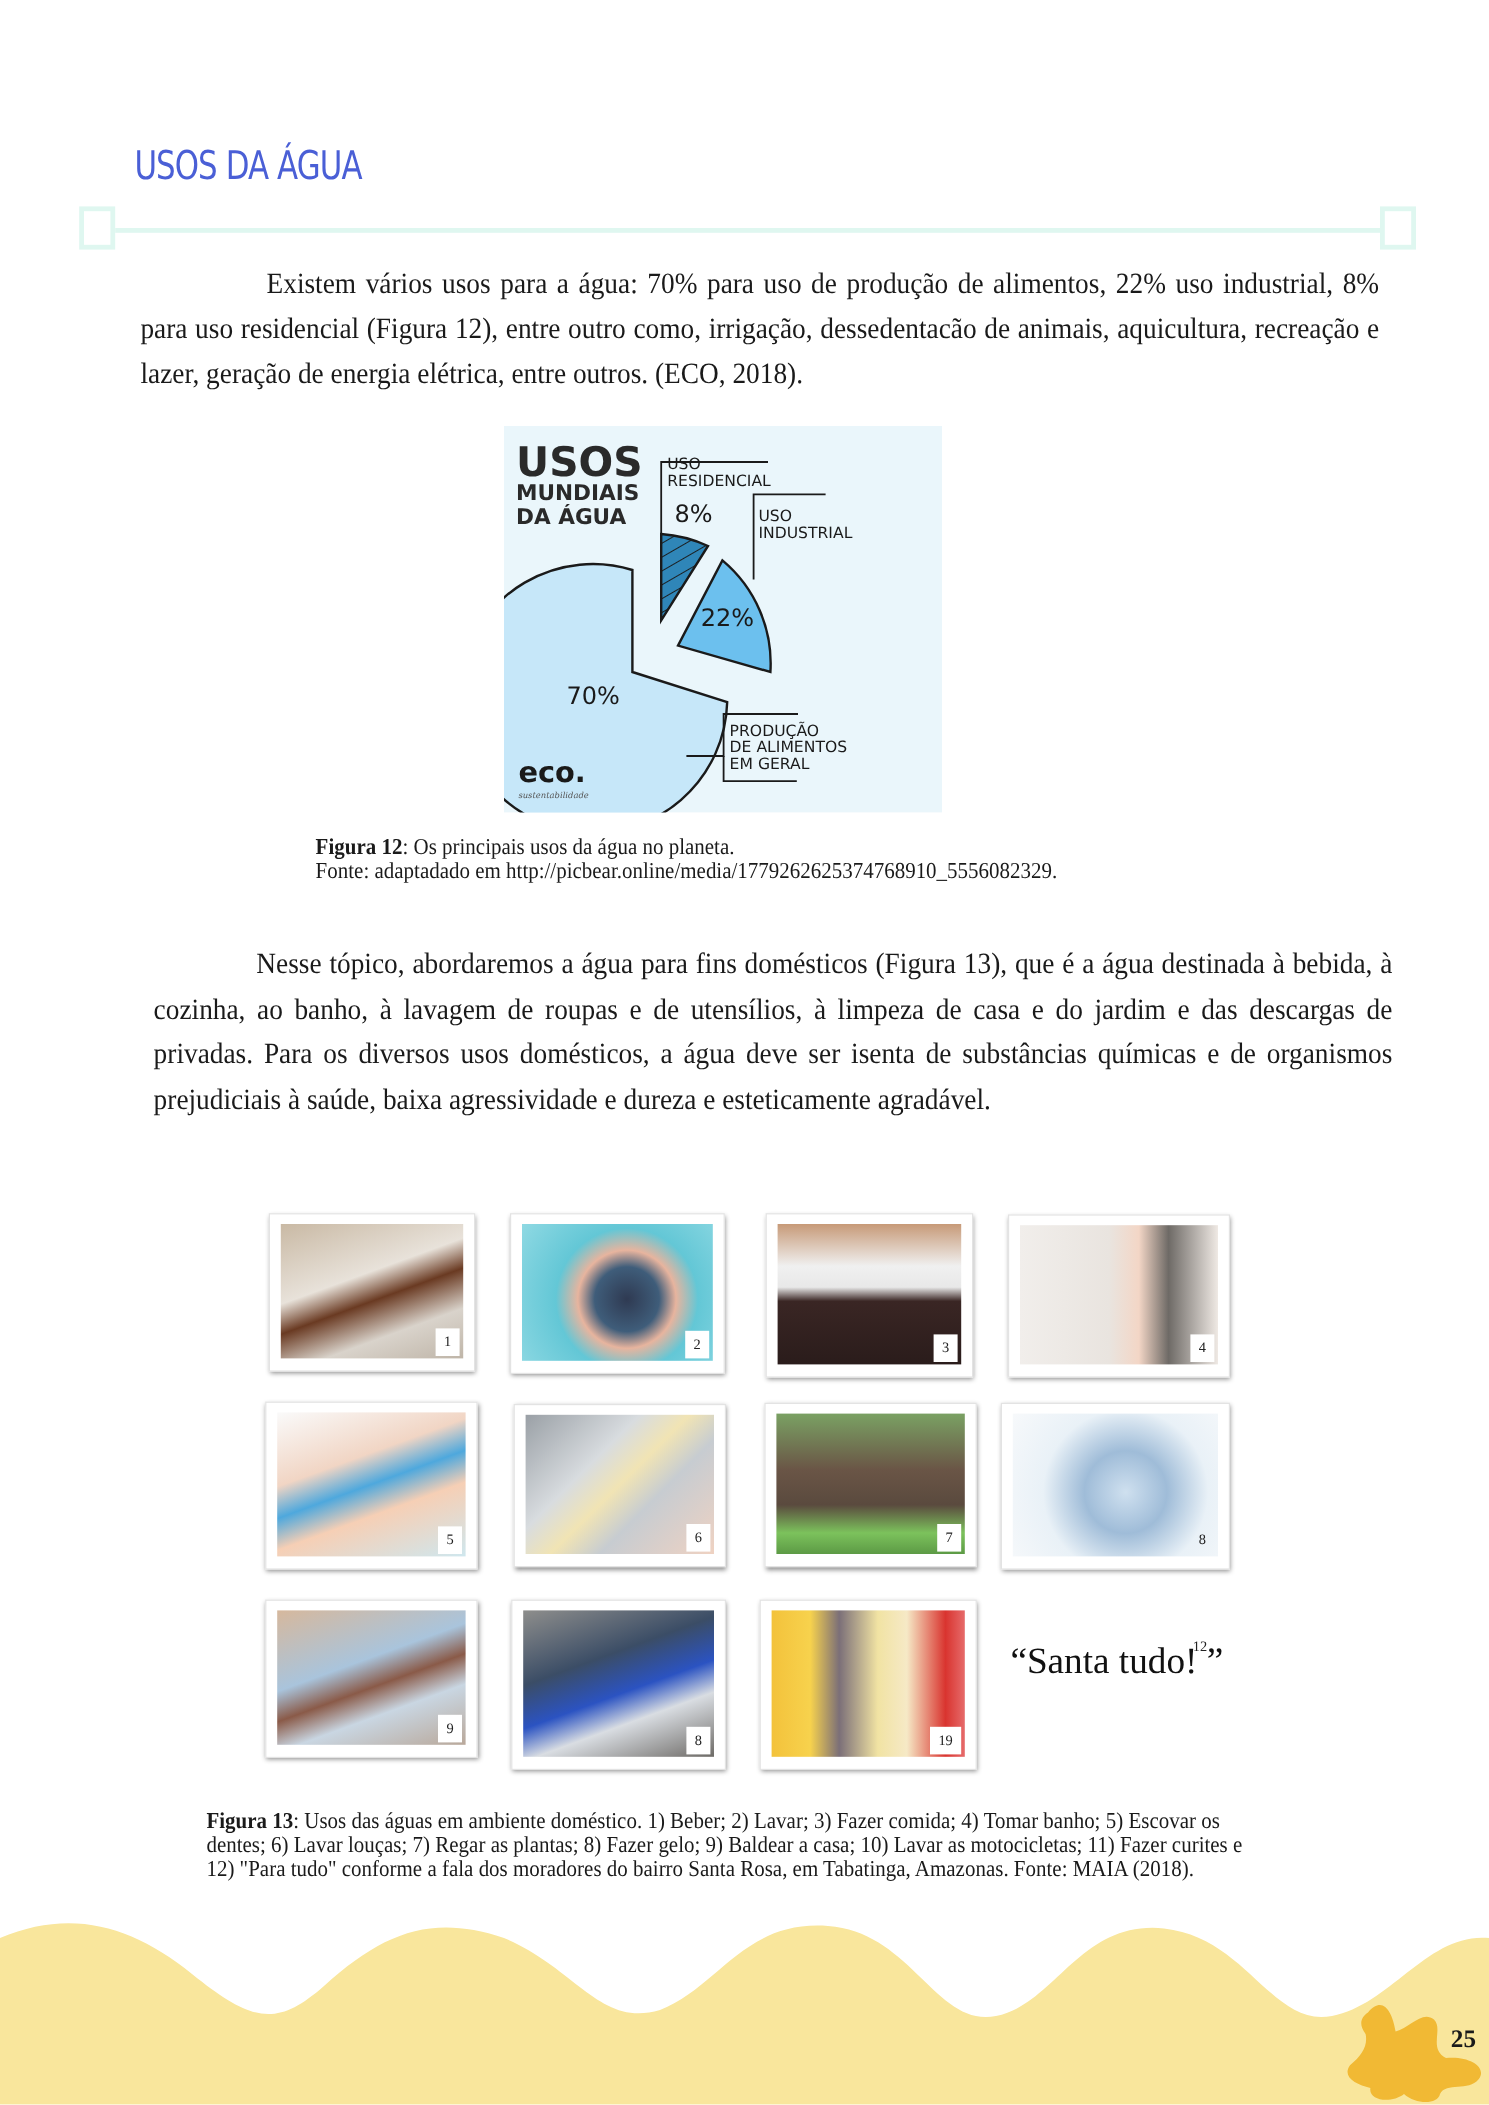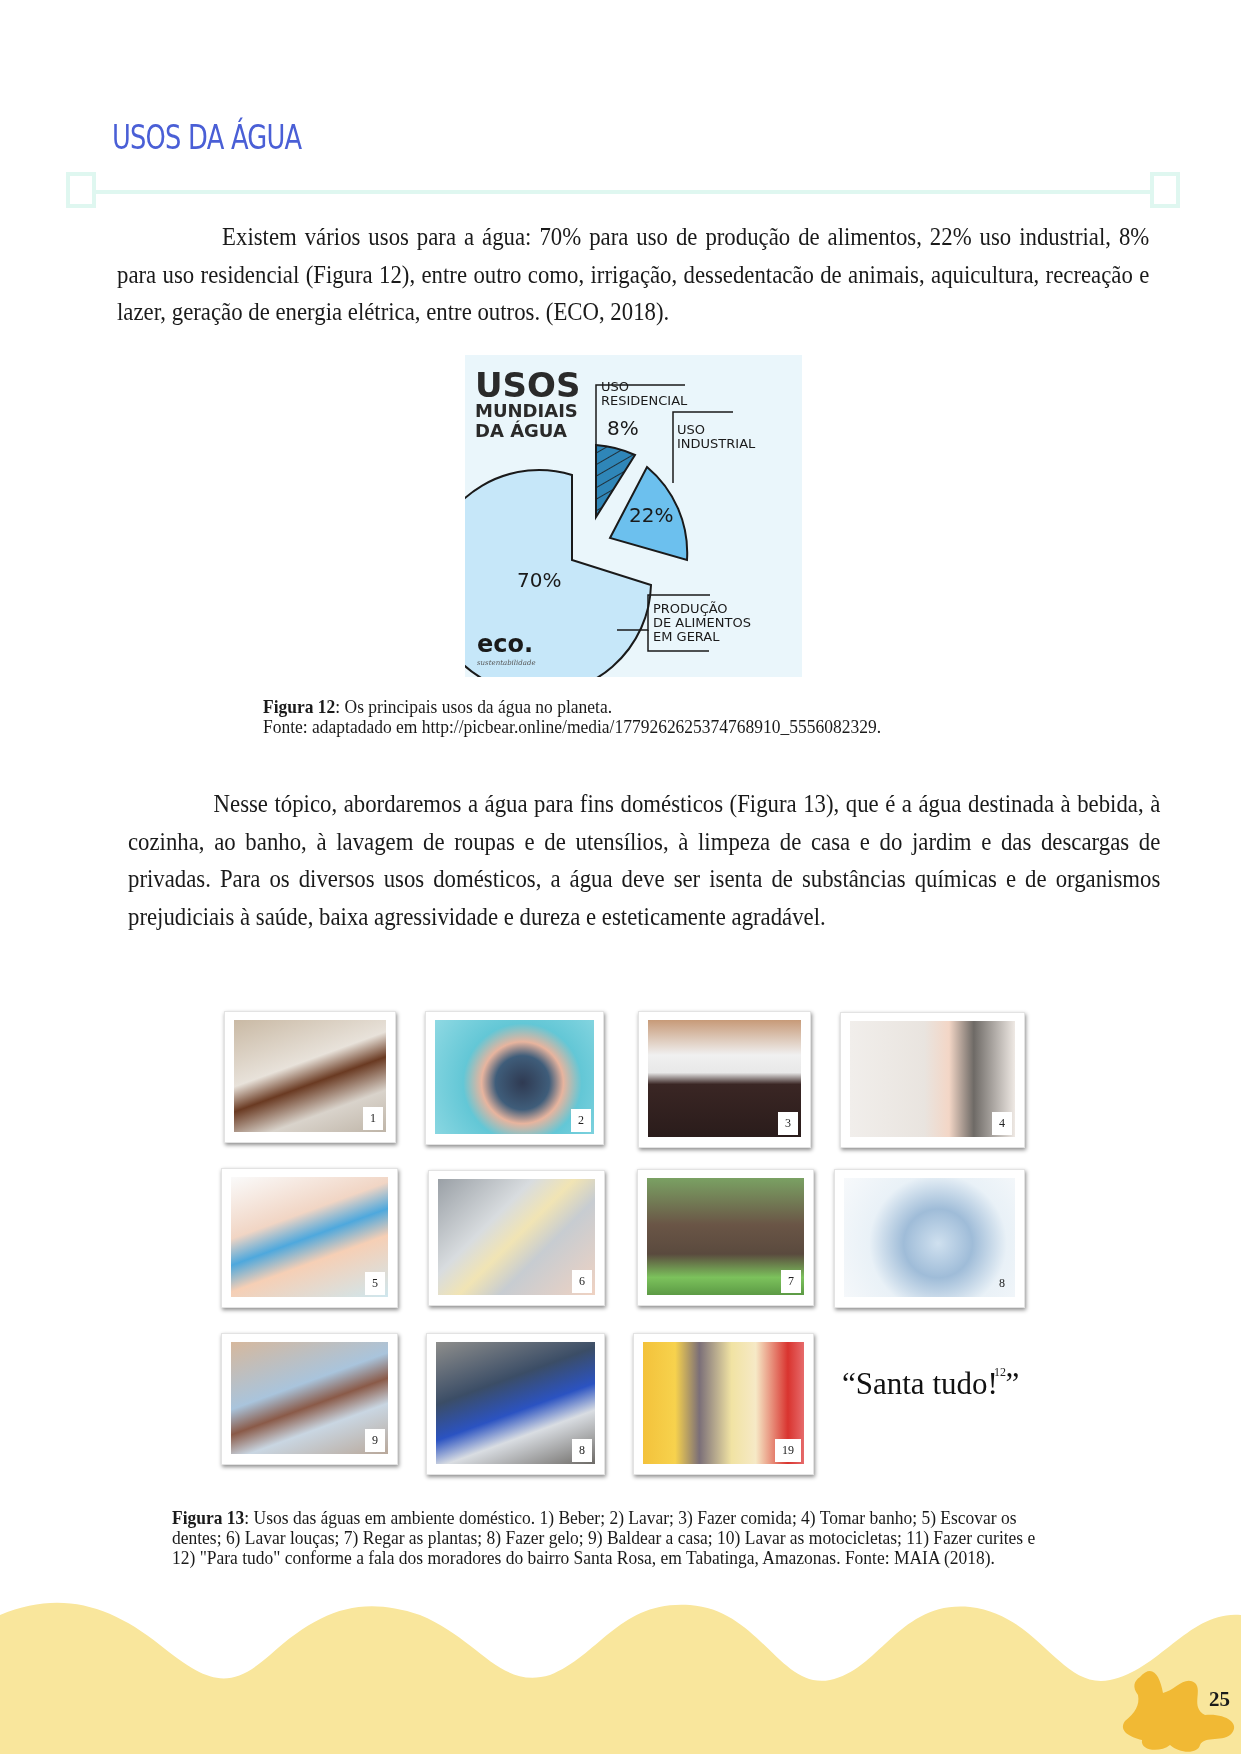--- a/index.html
+++ b/index.html
@@ -6,21 +6,21 @@
   body{width:1241px;height:1754px;position:relative;overflow:hidden;font-family:"Liberation Serif",serif;color:#1a1a1a;}
   .section-title{position:absolute;left:112px;top:118px;font-family:"DejaVu Sans",sans-serif;font-size:33px;color:#4a5fd6;letter-spacing:-1px;transform:scaleX(0.78);transform-origin:left center;font-weight:normal;}
   .rule{position:absolute;left:72px;top:190px;width:1098px;height:4px;background:#dff7f0;}
   .rule-cap{position:absolute;top:172px;width:30px;height:36px;border:4px solid #dff7f0;box-sizing:border-box;background:#fff;}
   .rule-cap.left{left:66px;}
   .rule-cap.right{left:1150px;}
   .para{position:absolute;font-size:24.5px;line-height:37.5px;text-align:justify;transform:scaleX(0.93);transform-origin:left top;}
   .para .indent{display:inline-block;width:113px;}
   .p1{left:117px;top:218px;width:1110px;}
   .p2{left:128px;top:785px;width:1110px;}
-  .chart-box{position:absolute;left:465px;top:355px;width:337px;height:322px;background:#eaf6fb;}
+  .chart-box{position:absolute;left:420px;top:355px;width:365px;height:322px;background:#eaf6fb;}
   .chart-box svg{display:block;}
   .cap{position:absolute;font-size:19px;line-height:20px;transform:scaleX(0.92);transform-origin:left top;}
   .cap b{font-weight:bold;}
   .cap12{left:263px;top:697px;width:900px;}
   .cap13{left:172px;top:1508px;width:960px;}
   .photo{position:absolute;background:#fff;box-shadow:1px 2px 4px rgba(0,0,0,0.45);border:1px solid #e3e3e3;}
   .photo .img{position:absolute;left:9px;top:8px;right:9px;bottom:10px;}
   .photo .num{position:absolute;right:12px;bottom:12px;background:#fff;font-size:12px;padding:4px 7px;color:#222;}
   .para-tudo{position:absolute;left:842px;top:1366px;font-size:31px;color:#111;}
   .num12{position:absolute;left:994px;top:1365px;font-size:12px;color:#222;}

